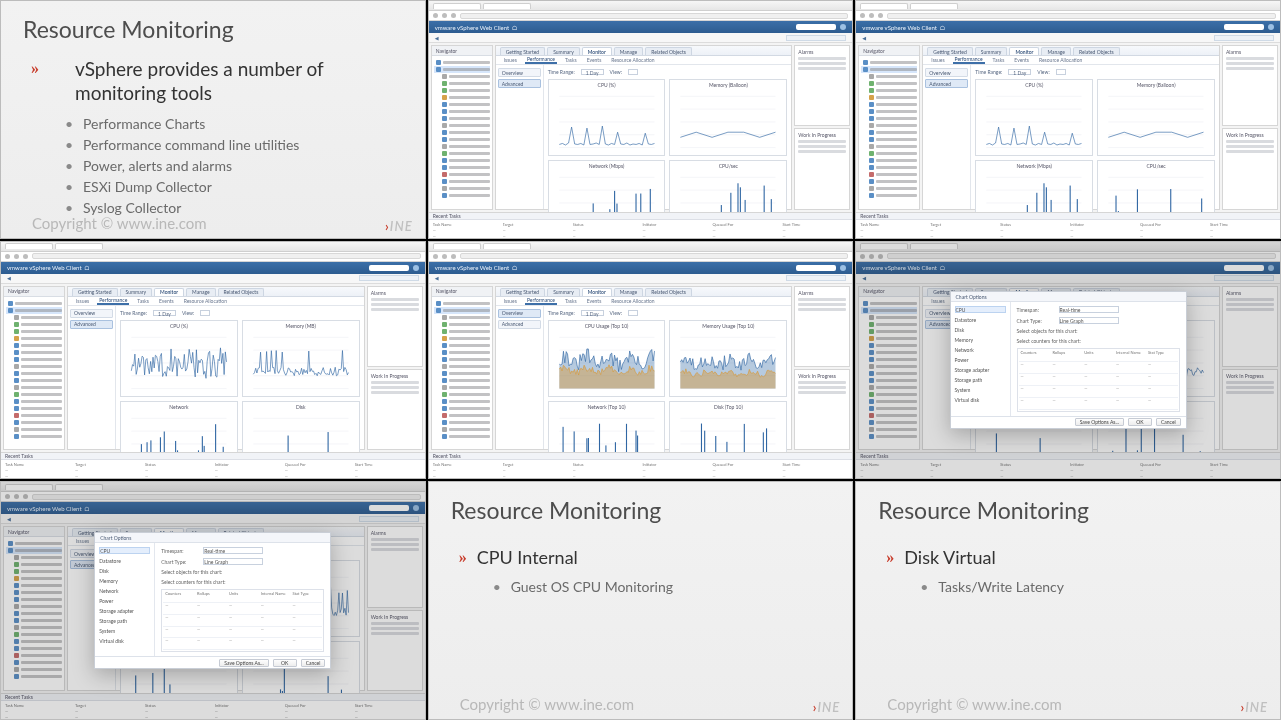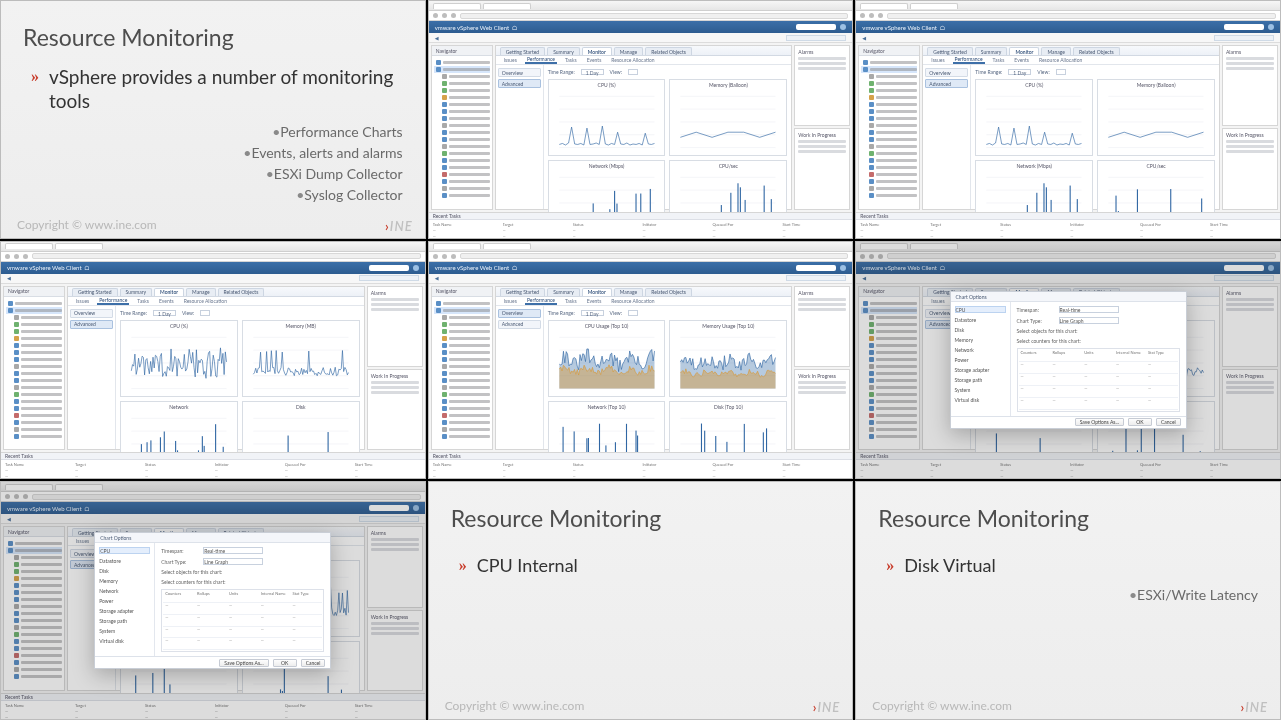--- a/index.html
+++ b/index.html
@@ -18,21 +18,21 @@
     background: #eaeaea;
     position: relative;
     overflow: hidden;
     border: 1px solid #bcbcbc;
   }
 
   
   .slide {
     background: linear-gradient(#f2f2f2, #ededed);
     width: 100%; height: 100%;
-    padding: 22px 22px 10px 22px;
+    padding: 14px 22px 10px 22px;
     position: relative;
     color: #444;
   }
   .slide-title {
     font-size: 23px;
     font-weight: 400;
     color: #4d4d4d;
     margin-bottom: 22px;
   }
   .slide-title.big { margin-bottom: 14px; }
@@ -43,38 +43,38 @@
     font-size: 16px;
     line-height: 1.2;
     margin-top: 2px;
     font-family: Georgia, serif;
   }
   .section-title {
     font-size: 18px;
     font-weight: 400;
     color: #333;
   }
-  .lead .section-title { font-size: 19px; line-height: 1.25; }
+  .lead .section-title { font-size: 19px; line-height: 1.25; margin-left: 26px; }
   .bullets {
     list-style: none;
     margin: 8px 0 0 42px;
     color: #6a6a6a;
     font-size: 14px;
   }
   .bullets li::before {
     content: "•";
     color: #8a8a8a;
     display: inline-block;
     width: 18px;
   }
-  .bullets li { line-height: 1.5; text-align: right; }
+  .bullets li { line-height: 1.5; }
   .footer {
     position: absolute;
-    left: 16px; bottom: 6px;
-    font-size: 12px;
+    left: 31px; bottom: 6px;
+    font-size: 15px;
     color: #b8b8b8;
   }
   .logo {
     position: absolute;
     right: 12px; bottom: 4px;
     font-size: 13px;
     color: #c0c0c0;
     letter-spacing: 1px;
     font-style: italic;
     font-weight: 600;
@@ -308,21 +308,22 @@
 
   <div class="cell">
     <div class="slide lead">
       <div class="slide-title big">Resource Monitoring</div>
       <div class="section-row">
         <div class="raquo">»</div>
         <div class="section-title">vSphere provides a number of monitoring tools</div>
       </div>
       <ul class="bullets">
         <li>Performance Charts</li>
-        <li>Events, alerts and alarms</li>
+        <li>Performance command line utilities</li>
+        <li>Power, alerts and alarms</li>
         <li>ESXi Dump Collector</li>
         <li>Syslog Collector</li>
       </ul>
       <div class="footer">Copyright © www.ine.com</div>
       <div class="logo"><span class="logo-caret">›</span><span>INE</span></div>
     </div>
   </div>
 
   <div class="cell" id="cell2">
       <div class="shot ">
@@ -1948,34 +1949,35 @@
     </div>
 
   <div class="cell">
     <div class="slide">
       <div class="slide-title">Resource Monitoring</div>
       <div class="section-row">
         <div class="raquo">»</div>
         <div class="section-title">CPU Internal</div>
       </div>
       <ul class="bullets">
+        <li>Guest OS CPU Monitoring</li>
       </ul>
       <div class="footer">Copyright © www.ine.com</div>
       <div class="logo"><span class="logo-caret">›</span><span>INE</span></div>
     </div>
   </div>
 
   <div class="cell">
     <div class="slide">
       <div class="slide-title">Resource Monitoring</div>
       <div class="section-row">
         <div class="raquo">»</div>
         <div class="section-title">Disk Virtual</div>
       </div>
       <ul class="bullets">
-        <li>ESXi/Write Latency</li>
+        <li>Tasks/Write Latency</li>
       </ul>
       <div class="footer">Copyright © www.ine.com</div>
       <div class="logo"><span class="logo-caret">›</span><span>INE</span></div>
     </div>
   </div>
 
 </div>
 
 </body></html>

